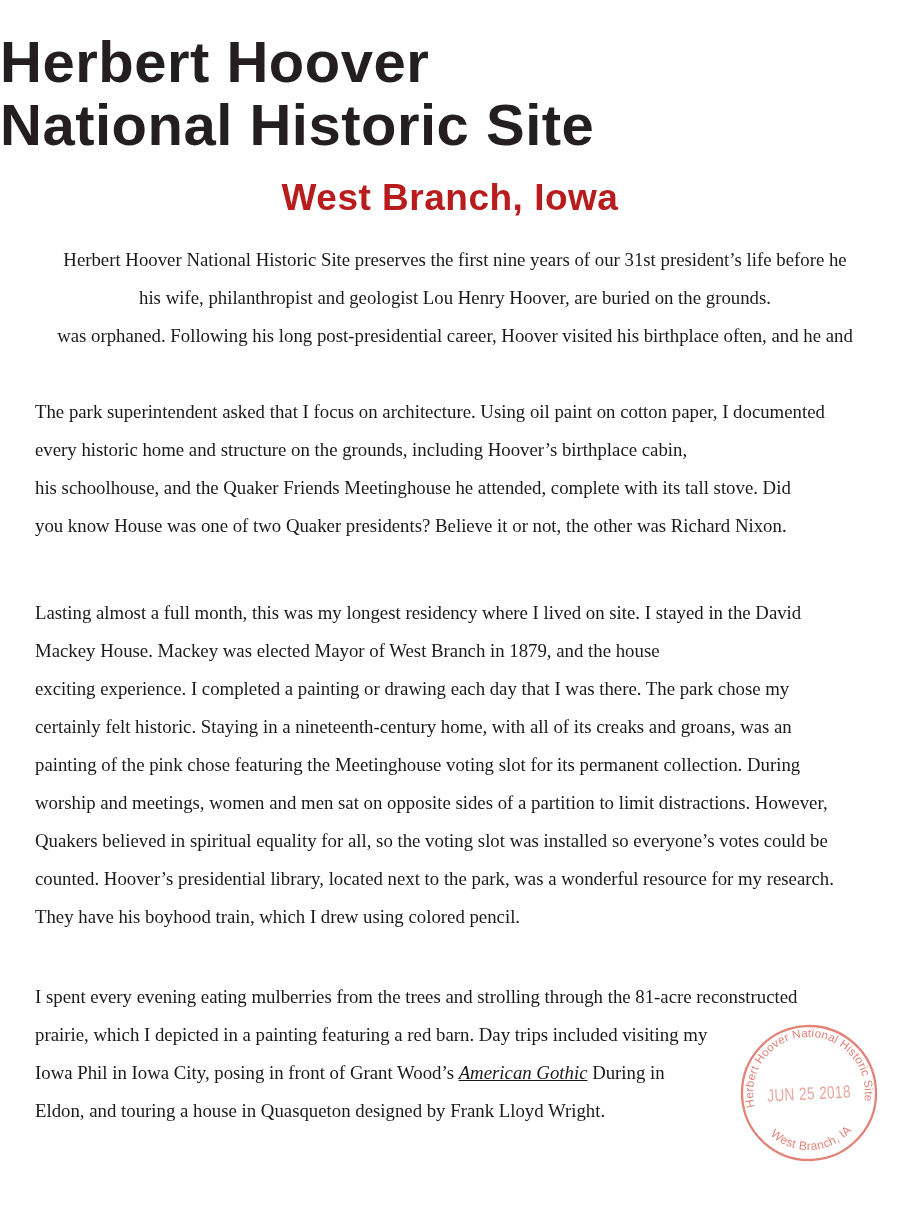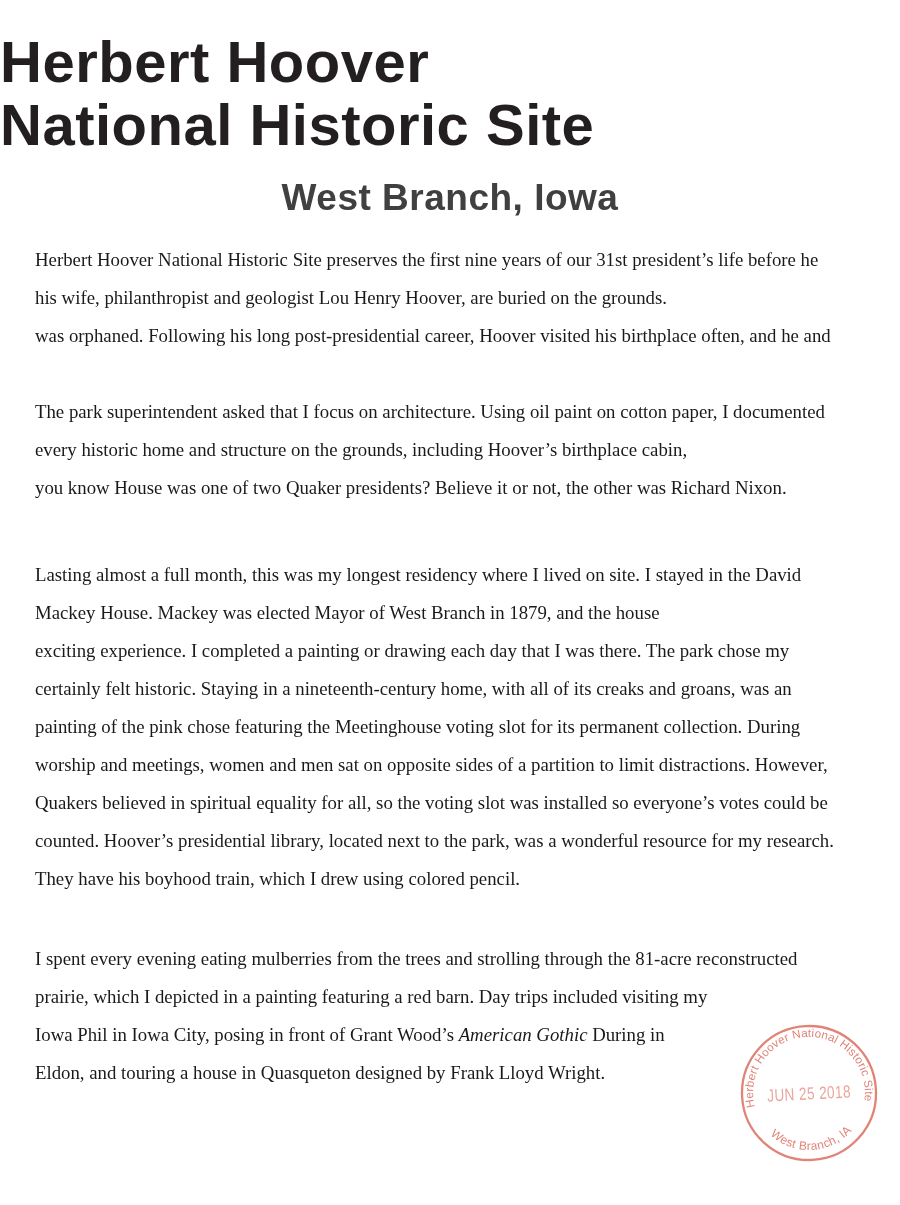--- a/index.html
+++ b/index.html
@@ -23,40 +23,40 @@
   }
   .subtitle {
     position: absolute;
     top: 176px; left: 0; width: 900px;
     text-align: center;
     font-family: "Liberation Sans", sans-serif;
     font-weight: bold;
     font-size: 37px;
     line-height: 44px;
     letter-spacing: 0.5px;
-    color: #404040;
+    color: #b91c1c;
   }
   .article {
     position: absolute;
     left: 35px; top: 241px;
     width: 840px;
     font-size: 18.8px;
     color: #1a1a1a;
   }
   .para { margin: 0; }
   .para .line {
     height: 38px;
     line-height: 38px;
     white-space: nowrap;
   }
-  .para-1 { margin-bottom: 38px; }
+  .para-1 { margin-bottom: 38px; text-align: center; }
   .para-2 { margin-bottom: 49px; }
   .para-3 { margin-bottom: 42px; }
   .para-4 { margin-bottom: 0; }
-  .line i { font-style: italic; }
+  .line i { font-style: italic; text-decoration: underline; }
   .stamp {
     position: absolute;
     left: 724px; top: 1008px;
   }
   .stamp text, .stamp textPath {
     font-family: "Liberation Sans", sans-serif;
   }
 </style>
 </head>
 <body>
@@ -70,20 +70,21 @@
 
 <div class="article">
     <div class="para para-1">
       <div class="line"><span>Herbert Hoover National Historic Site preserves the first nine years of our 31st president’s life before he</span></div>
       <div class="line"><span>his wife, philanthropist and geologist Lou Henry Hoover, are buried on the grounds.</span></div>
       <div class="line"><span>was orphaned. Following his long post-presidential career, Hoover visited his birthplace often, and he and</span></div>
     </div>
     <div class="para para-2">
       <div class="line"><span>The park superintendent asked that I focus on architecture. Using oil paint on cotton paper, I documented</span></div>
       <div class="line"><span>every historic home and structure on the grounds, including Hoover’s birthplace cabin,</span></div>
+      <div class="line"><span>his schoolhouse, and the Quaker Friends Meetinghouse he attended, complete with its tall stove. Did</span></div>
       <div class="line"><span>you know House was one of two Quaker presidents? Believe it or not, the other was Richard Nixon.</span></div>
     </div>
     <div class="para para-3">
       <div class="line"><span>Lasting almost a full month, this was my longest residency where I lived on site. I stayed in the David</span></div>
       <div class="line"><span>Mackey House. Mackey was elected Mayor of West Branch in 1879, and the house</span></div>
       <div class="line"><span>exciting experience. I completed a painting or drawing each day that I was there. The park chose my</span></div>
       <div class="line"><span>certainly felt historic. Staying in a nineteenth-century home, with all of its creaks and groans, was an</span></div>
       <div class="line"><span>painting of the pink chose featuring the Meetinghouse voting slot for its permanent collection. During</span></div>
       <div class="line"><span>worship and meetings, women and men sat on opposite sides of a partition to limit distractions. However,</span></div>
       <div class="line"><span>Quakers believed in spiritual equality for all, so the voting slot was installed so everyone’s votes could be</span></div>

